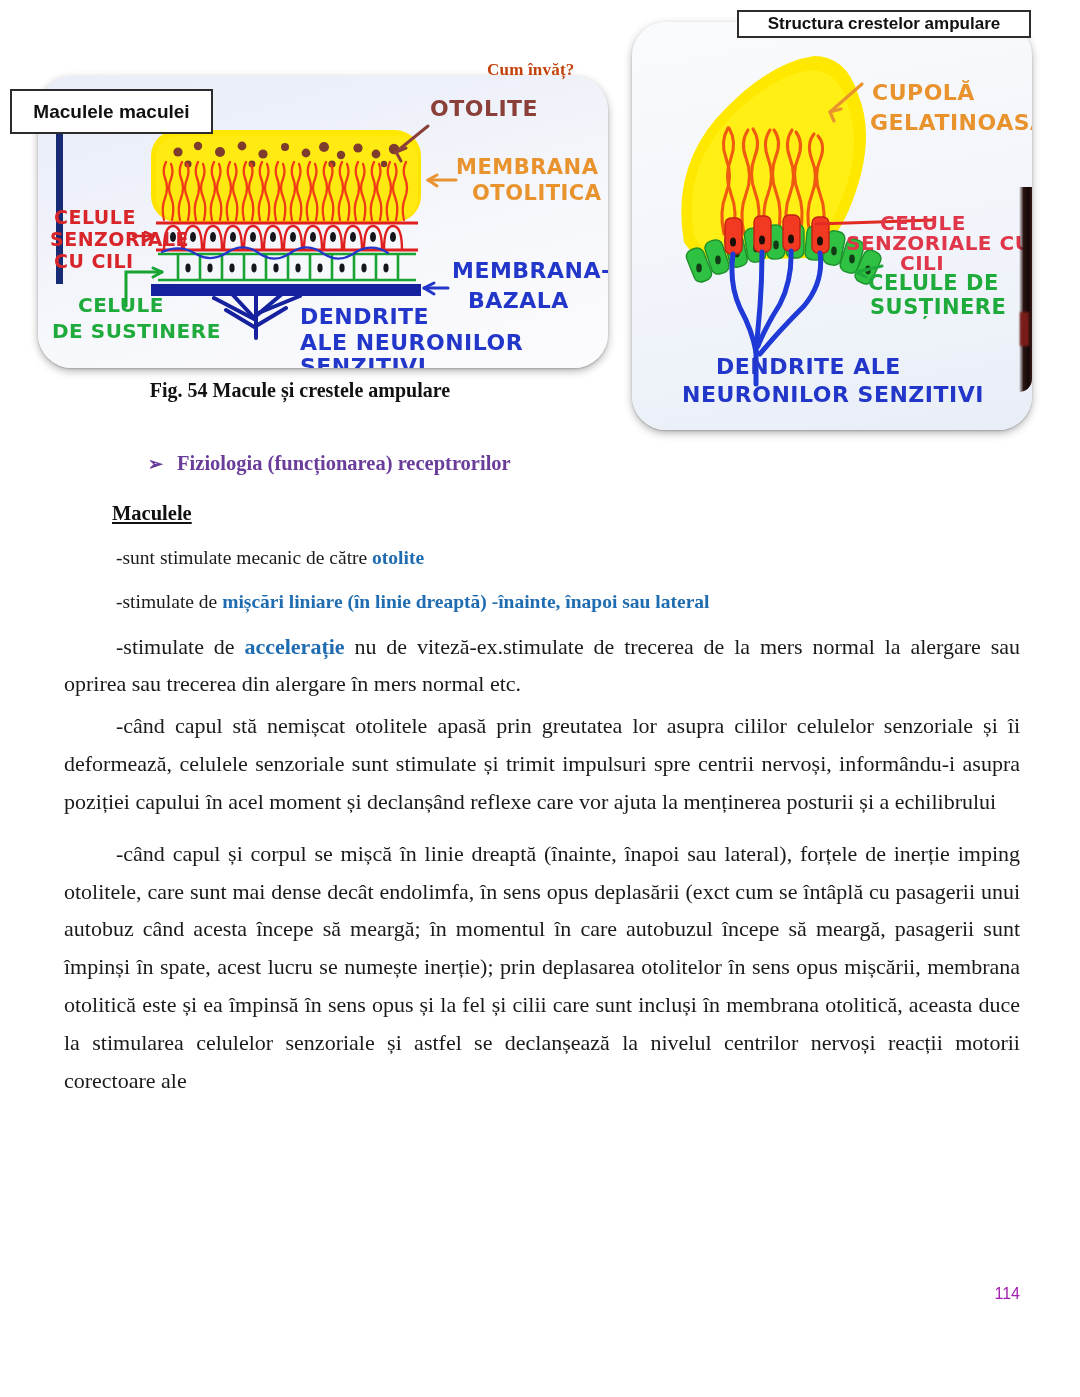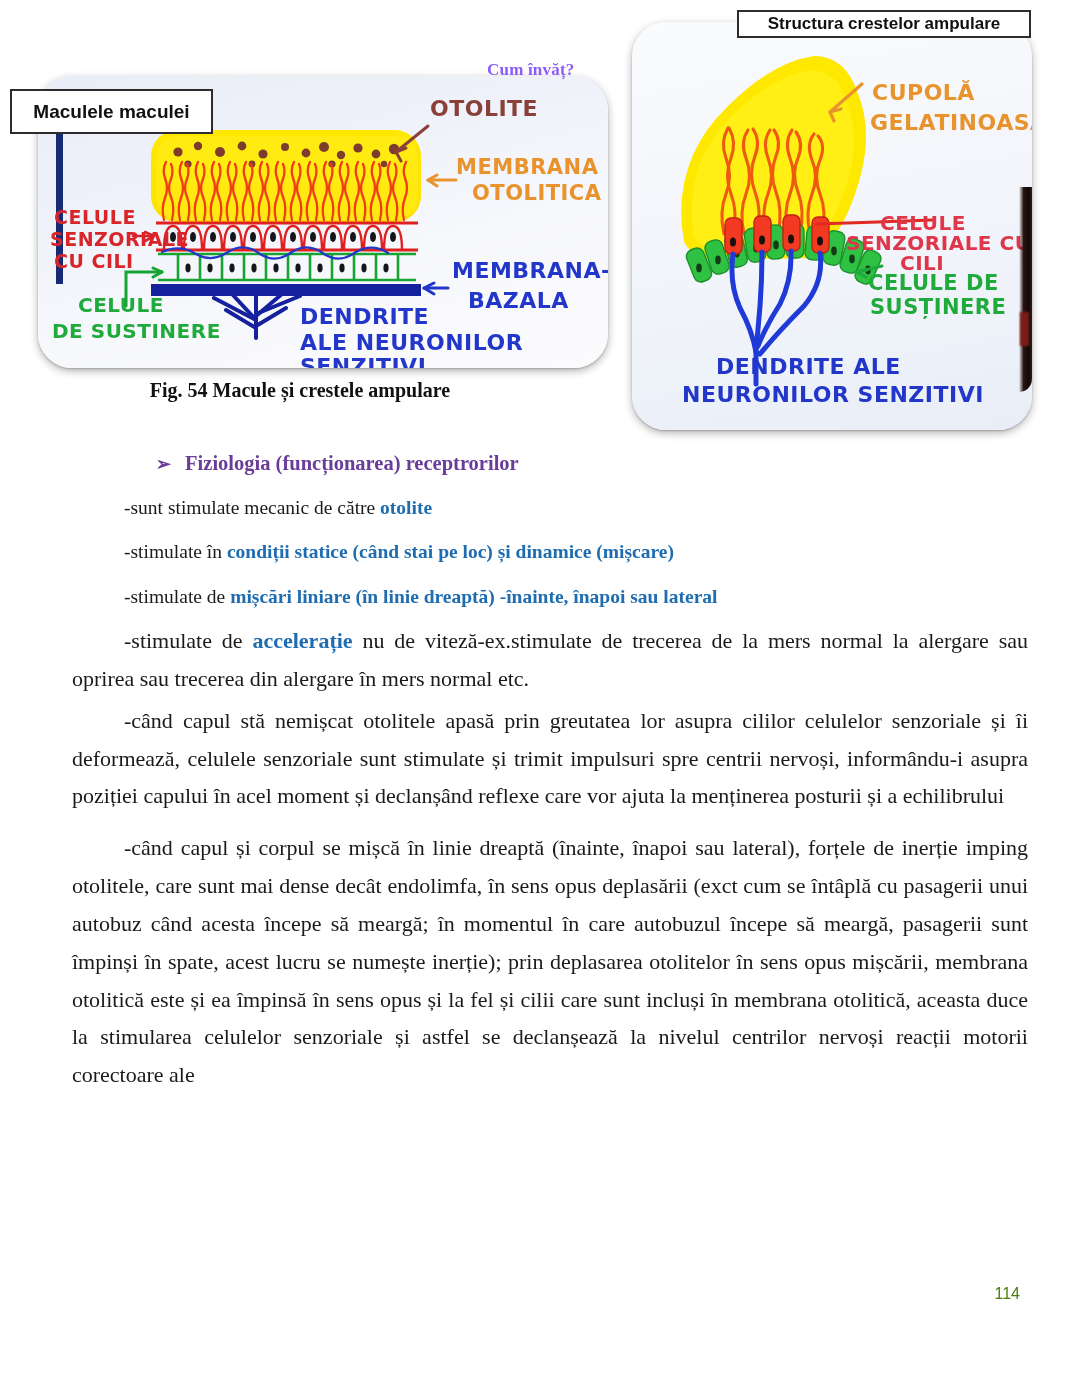--- a/index.html
+++ b/index.html
@@ -24,21 +24,21 @@
     height: 440px;
   }
 
   .cum-invat {
     position: absolute;
     left: 487px;
     top: 60px;
     font-family: "Liberation Serif", serif;
     font-weight: bold;
     font-size: 17px;
-    color: #8b5cf6;
+    color: #c2410c;
     letter-spacing: .2px;
     z-index: 14;
   }
 
   
   .photo-card {
     position: absolute;
     background: #fdfdfe;
     border-radius: 34px;
     box-shadow: 0 3px 9px rgba(0,0,0,.30), 0 1px 2px rgba(0,0,0,.20);
@@ -131,21 +131,21 @@
     font-family: "Liberation Serif", serif;
     font-weight: bold;
     font-size: 20px;
     color: #111;
     z-index: 12;
   }
 
   
   #doc-body {
     position: absolute;
-    left: 72px;
+    left: 64px;
     top: 452px;
     width: 956px;
   }
 
   .sub-heading {
     color: #6a3d9a;
     font-weight: bold;
     font-size: 20.5px;
     margin: 0 0 0 84px;
     line-height: 1.1;
@@ -189,21 +189,21 @@
   }
   .para.tight { margin-top: 4px; }
 
   .page-number {
     position: absolute;
     left: 0; top: 1285px;
     width: 1020px;
     text-align: right;
     font-family: "Liberation Sans", sans-serif;
     font-size: 16px;
-    color: #4d7c0f;
+    color: #a21caf;
   }
 
   
   svg.draw { position: absolute; left: 0; top: 0; }
   .hand-label {
     font-family: "DejaVu Sans", sans-serif;
     font-weight: bold;
     letter-spacing: .5px;
   }
 </style>
@@ -516,24 +516,26 @@
 
   <div class="fig-caption">Fig. 54 Macule și crestele ampulare</div>
 </div>
 
 <div id="doc-body">
 
   <div class="sub-heading">
     <span class="arrow-bullet">➢</span><span>Fiziologia (funcționarea) receptrorilor</span>
   </div>
 
+  <div>
+    <span class="term-heading">Maculele</span>
+  </div>
 
   <div class="bullet-line"><span>-sunt stimulate mecanic de către </span><span class="hl">otolite</span></div>
 
-  <div class="bullet-line"><span>-stimulate în </span><span class="hl">condiții statice (când stai pe loc) și dinamice (mișcare)</span></div>
 
   <div class="bullet-line"><span>-stimulate de </span><span class="hl">mișcări liniare (în linie dreaptă) -înainte, înapoi sau lateral</span></div>
 
   <p class="para"><span>-stimulate de </span><span class="hl">accelerație</span><span> nu de viteză-ex.stimulate de trecerea de la mers normal la alergare sau oprirea sau trecerea din alergare în mers normal etc.</span></p>
 
 
   <p class="para tight">-când capul stă nemișcat otolitele apasă prin greutatea lor asupra cililor celulelor senzoriale și îi deformează, celulele senzoriale sunt stimulate și trimit impulsuri spre centrii nervoși, informându-i asupra poziției capului în acel moment și declanșând reflexe care vor ajuta la menținerea posturii și a echilibrului</p>
 
   <p class="para">-când capul și corpul se mișcă în linie dreaptă (înainte, înapoi sau lateral), forțele de inerție imping otolitele, care sunt mai dense decât endolimfa, în sens opus deplasării (exct cum se întâplă cu pasagerii unui autobuz când acesta începe să meargă; în momentul în care autobuzul începe să meargă, pasagerii sunt împinși în spate, acest lucru se numește inerție); prin deplasarea otolitelor în sens opus mișcării, membrana otolitică este și ea împinsă în sens opus și la fel și cilii care sunt incluși în membrana otolitică, aceasta duce la stimularea celulelor senzoriale și astfel se declanșează la nivelul centrilor nervoși reacții motorii corectoare ale</p>
 </div>

